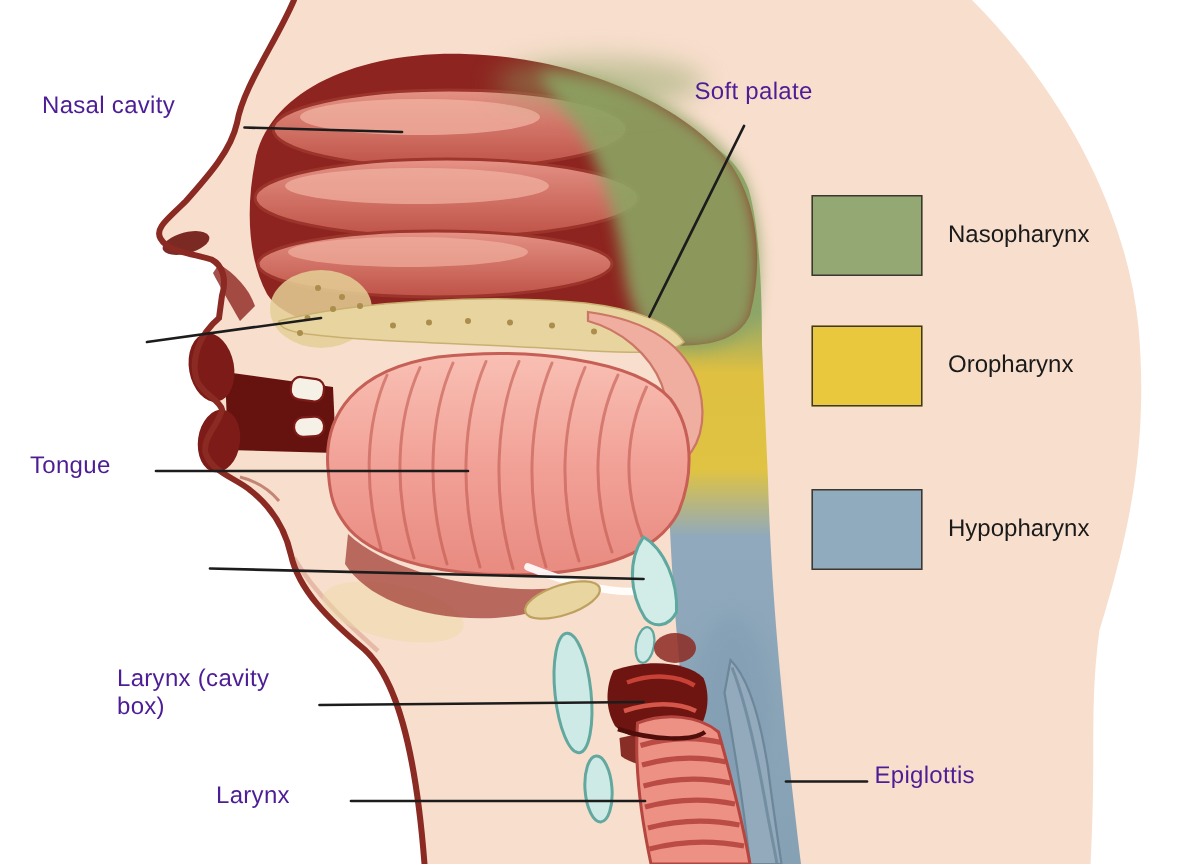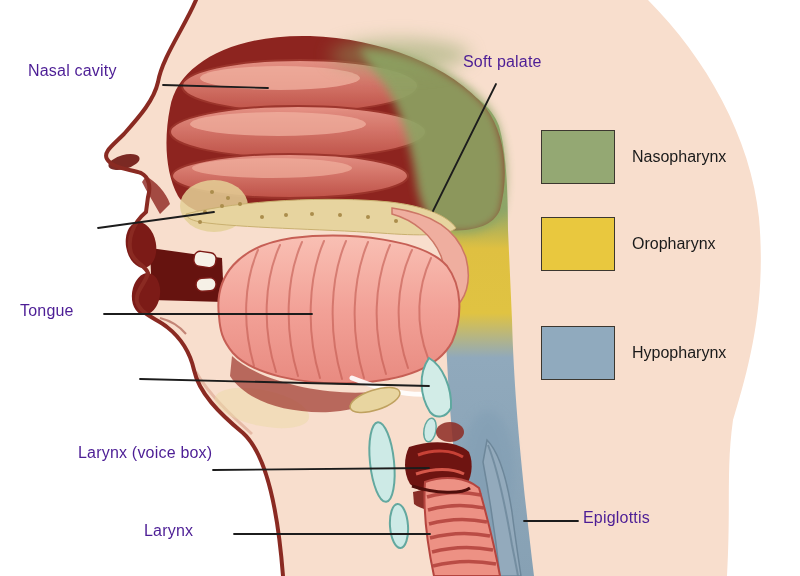--- a/index.html
+++ b/index.html
@@ -198,21 +198,21 @@
       <line x1="140" y1="379" x2="429" y2="386"></line>
       <line x1="213" y1="470" x2="429" y2="468"></line>
       <line x1="234" y1="534" x2="430" y2="534"></line>
       <line x1="578" y1="521" x2="524" y2="521"></line>
     </g>
   </svg>
 
   <div class="label lbl-nasal">Nasal cavity</div>
   <div class="label lbl-soft">Soft palate</div>
   <div class="label lbl-tongue">Tongue</div>
-  <div class="label lbl-larynx">Larynx (voice box)</div>
+  <div class="label lbl-larynx">Larynx (cavity box)</div>
   <div class="label lbl-trachea">Larynx</div>
   <div class="label lbl-esophagus">Epiglottis</div>
 
   <div class="legend-row r0">
     <div class="swatch" style="background-color: rgb(148, 168, 115);"></div>
     <div class="legend-label">Nasopharynx</div>
   </div>
   <div class="legend-row r1">
     <div class="swatch" style="background-color: rgb(233, 200, 62);"></div>
     <div class="legend-label">Oropharynx</div>

